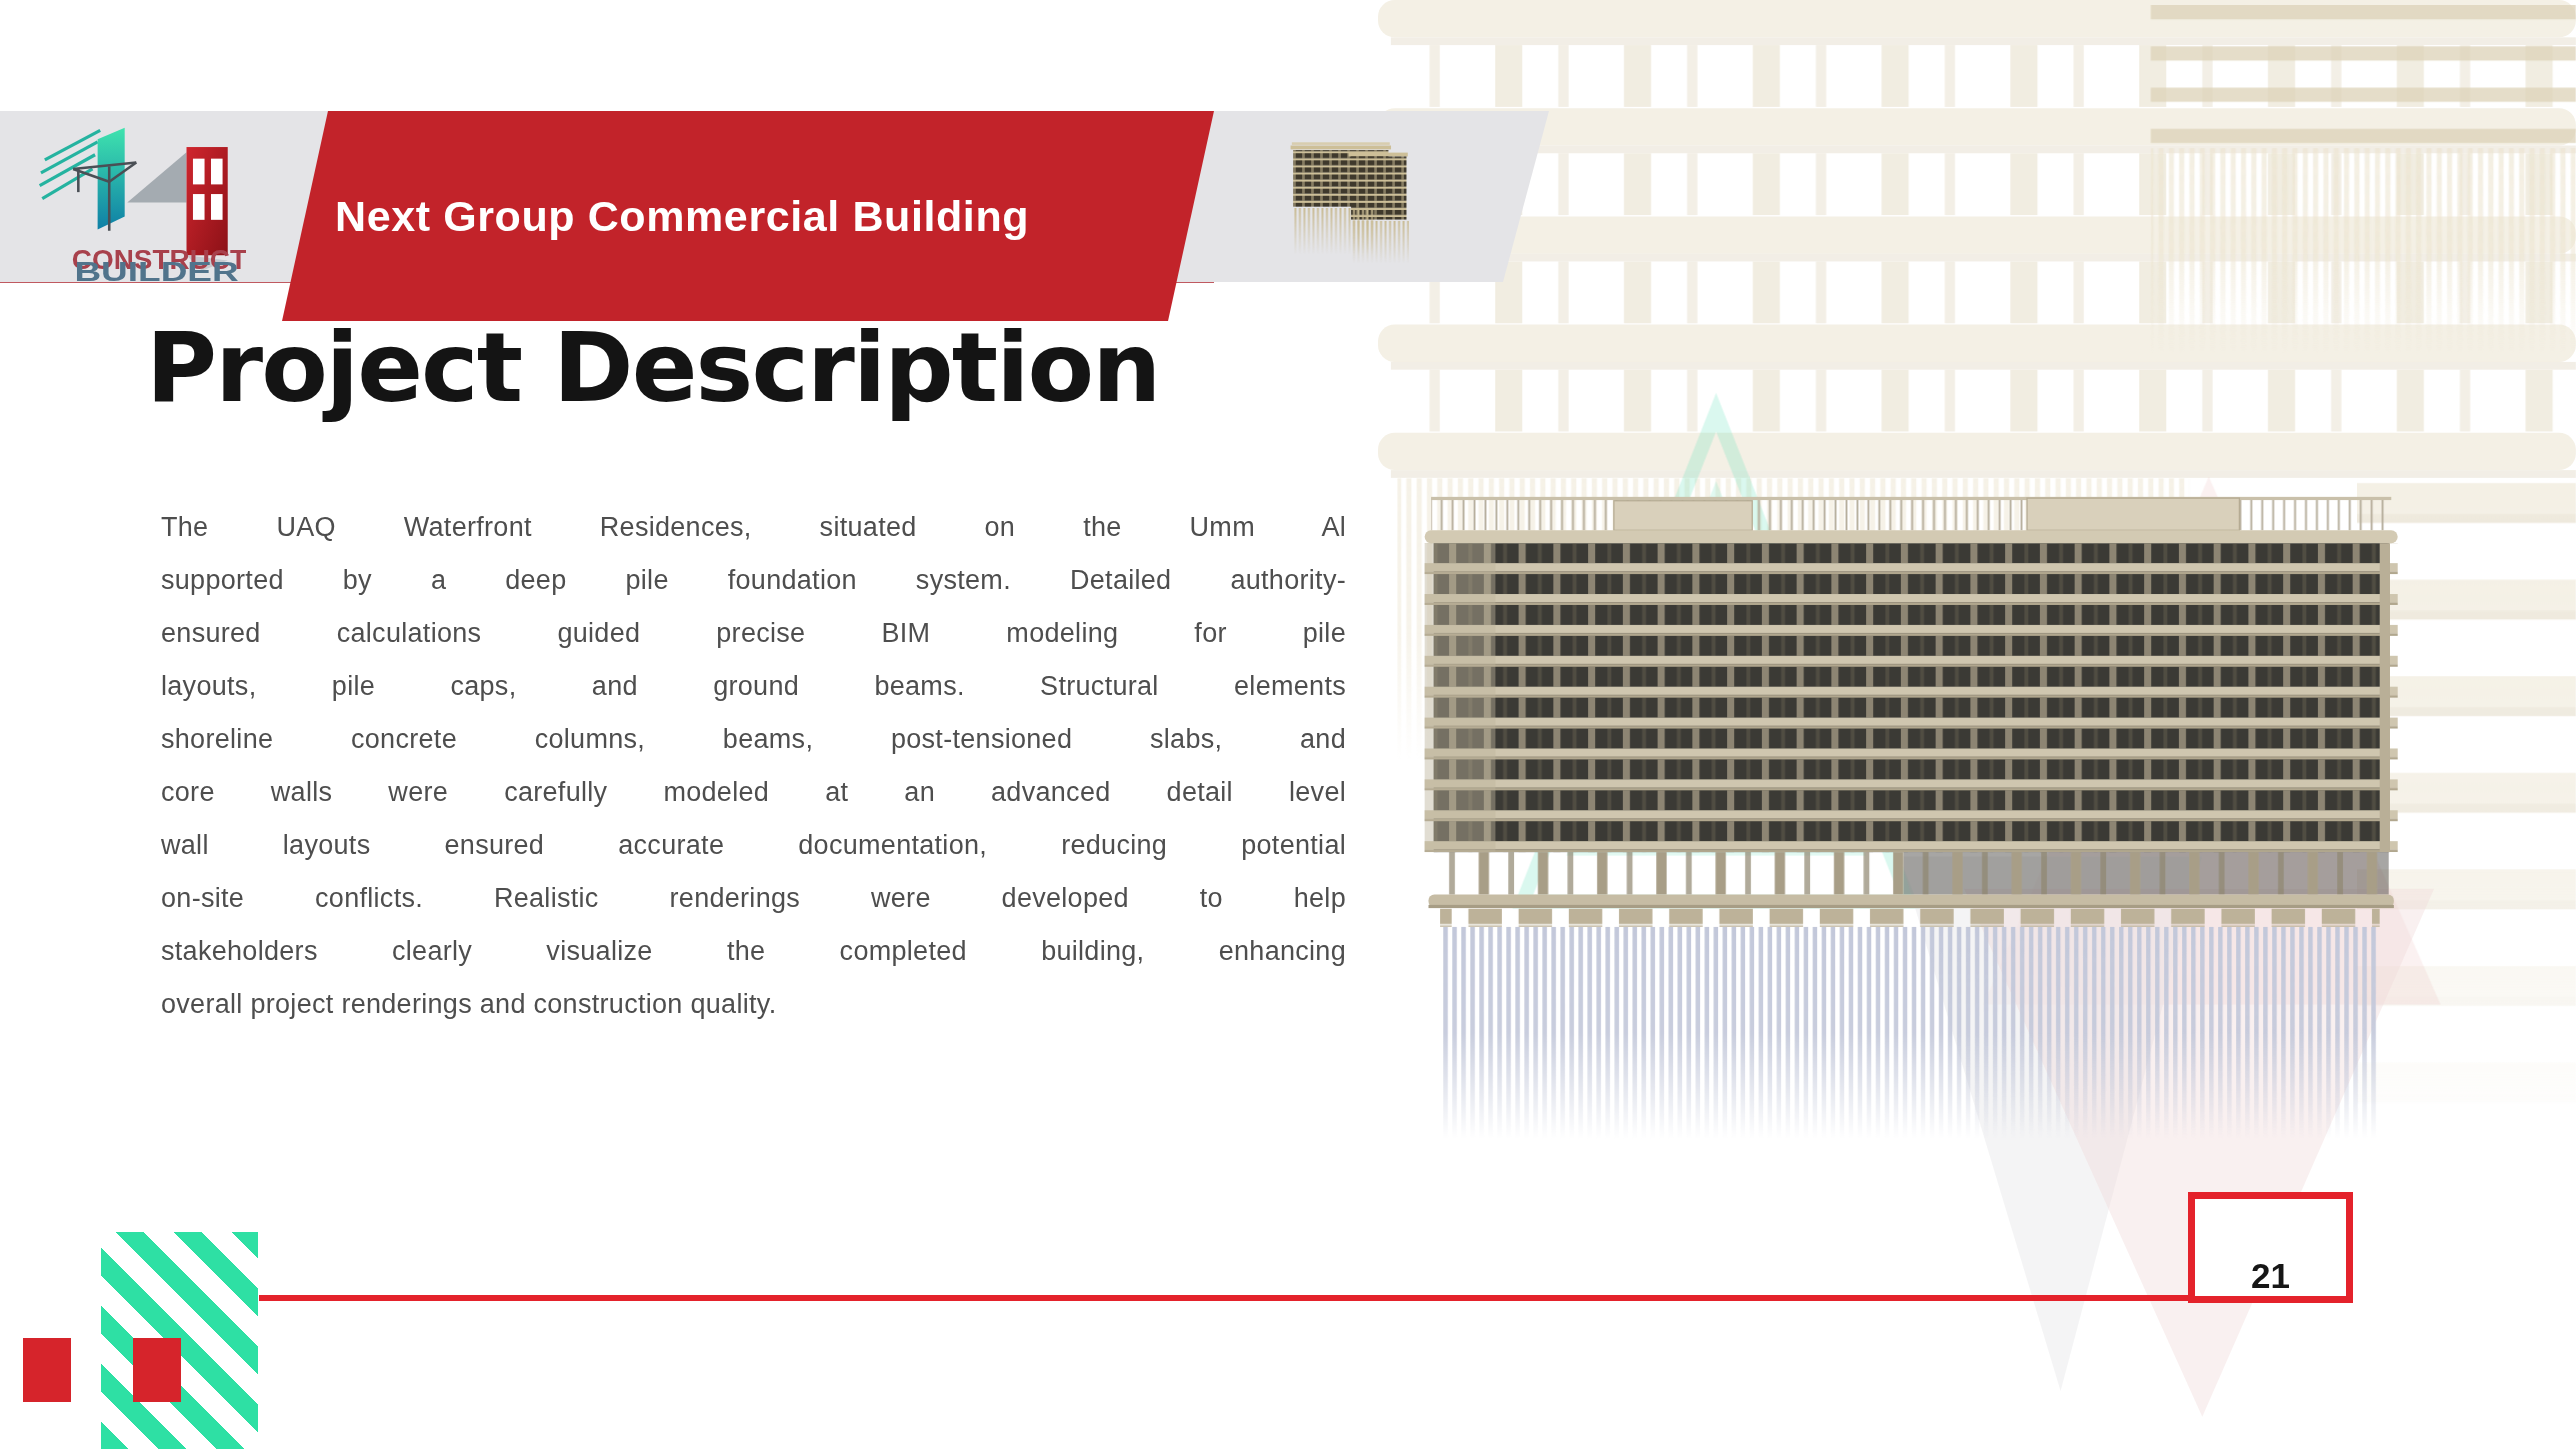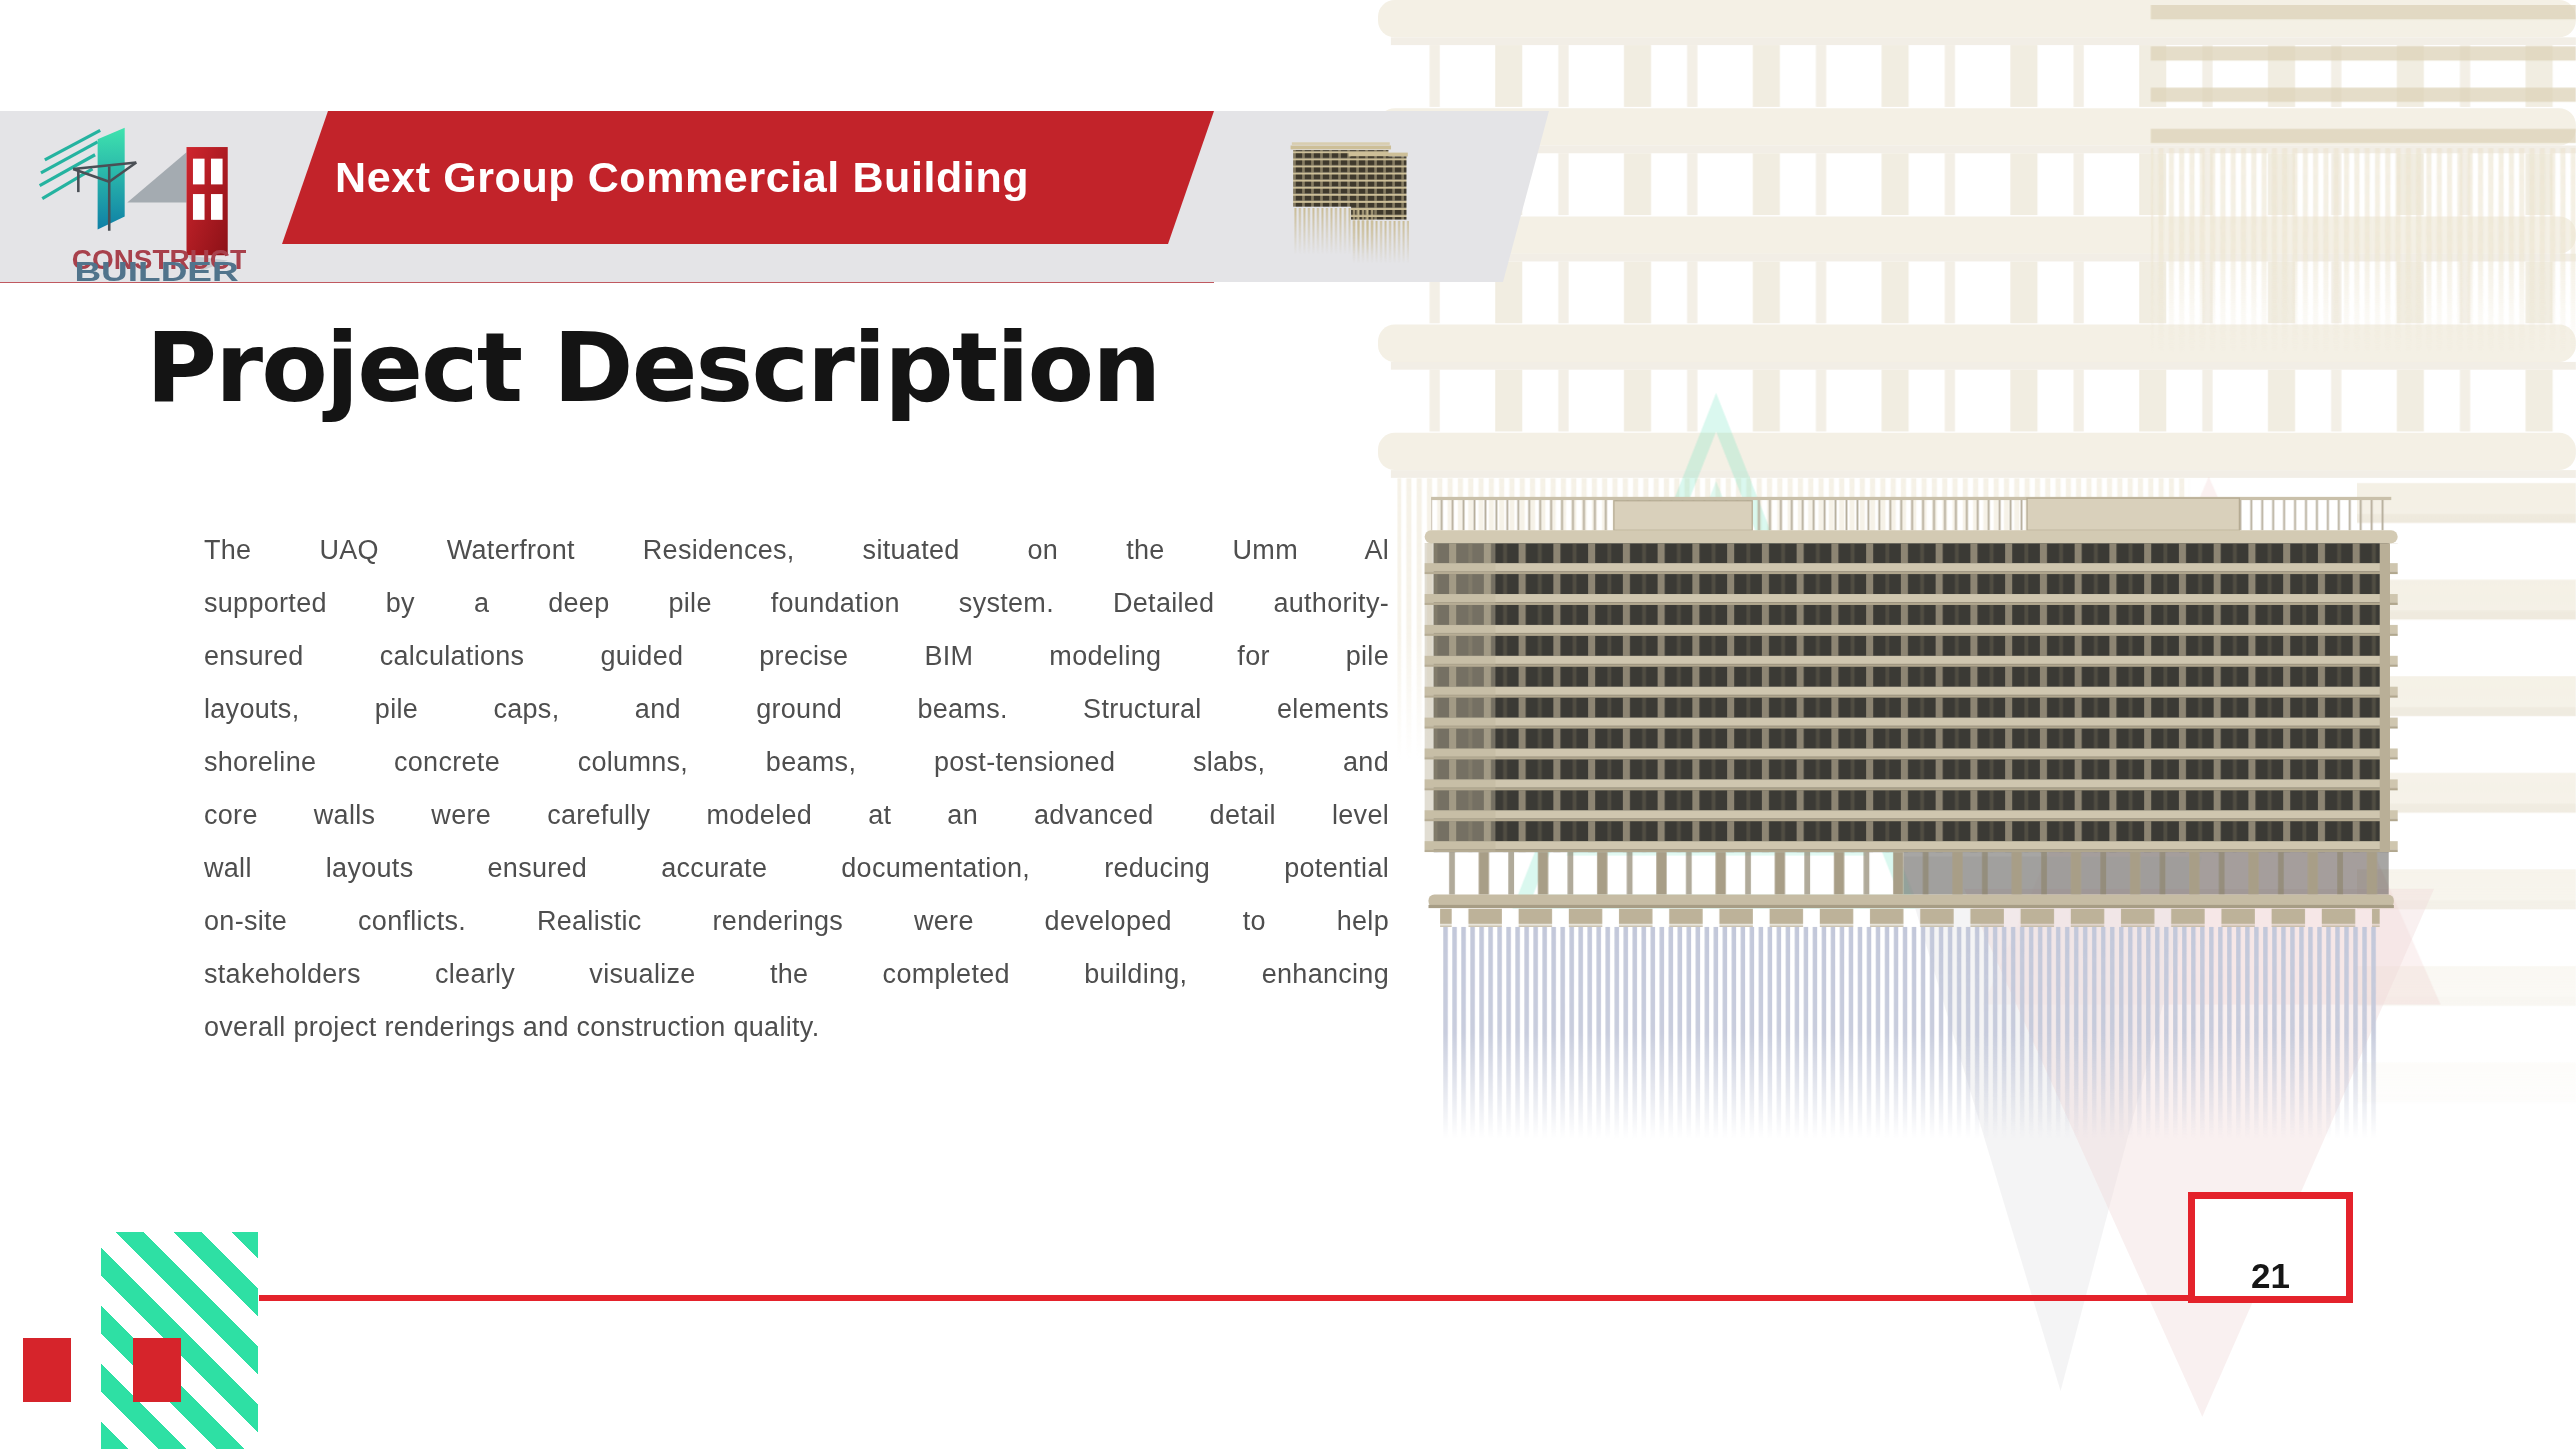--- a/index.html
+++ b/index.html
@@ -9,35 +9,35 @@
 
   
   .bg-art{position:absolute;left:1352px;top:0;width:1224px;height:1449px;}
 
   
   .header-strip{position:absolute;left:0;top:111px;width:1549px;height:171px;
     background:#e4e4e7;
     clip-path:polygon(0 0,100% 0,calc(100% - 46px) 100%,0 100%);}
   .strip-edge{position:absolute;left:0;top:280px;width:1214px;height:3.2px;
     background:#b03038;opacity:.8;}
-  .banner{position:absolute;left:282px;top:111px;width:932px;height:133px;
+  .banner{position:absolute;left:282px;top:111px;width:932px;height:210px;
     background:#c2232a;
     clip-path:polygon(46px 0,100% 0,calc(100% - 46px) 100%,0 100%);
     display:flex;align-items:center;text-align:right;}
   .banner-text{color:#ffffff;font-size:43px;font-weight:700;letter-spacing:0.6px;
     padding-left:53px;white-space:nowrap;}
   .logo{position:absolute;left:33px;top:120px;width:213px;height:161px;}
   .thumb{position:absolute;left:1275px;top:132px;width:158px;height:132px;}
 
   
   .page-title{position:absolute;left:146px;top:311px;
     font-family:"DejaVu Sans","Liberation Sans",sans-serif;
     font-size:97px;font-weight:800;color:#141414;letter-spacing:-1.9px;white-space:nowrap;}
-  .paragraph{position:absolute;left:161px;top:524px;width:1185px;
-    color:#4e4e4e;font-size:27px;letter-spacing:0.3px;margin-left:43px;}
+  .paragraph{position:absolute;left:161px;top:501px;width:1185px;
+    color:#4e4e4e;font-size:27px;letter-spacing:0.3px;}
   .par-line{height:53px;line-height:53px;text-align:justify;text-align-last:justify;
     white-space:nowrap;overflow:visible;}
   .par-line.last{text-align-last:left;}
 
   
   .main-render{position:absolute;left:1414px;top:493px;width:995px;height:650px;}
 
   
   .red-line{position:absolute;left:259px;top:1295px;width:1929px;height:5.8px;background:#e4222b;}
   .page-box{position:absolute;left:2188px;top:1192px;width:165px;height:111px;

